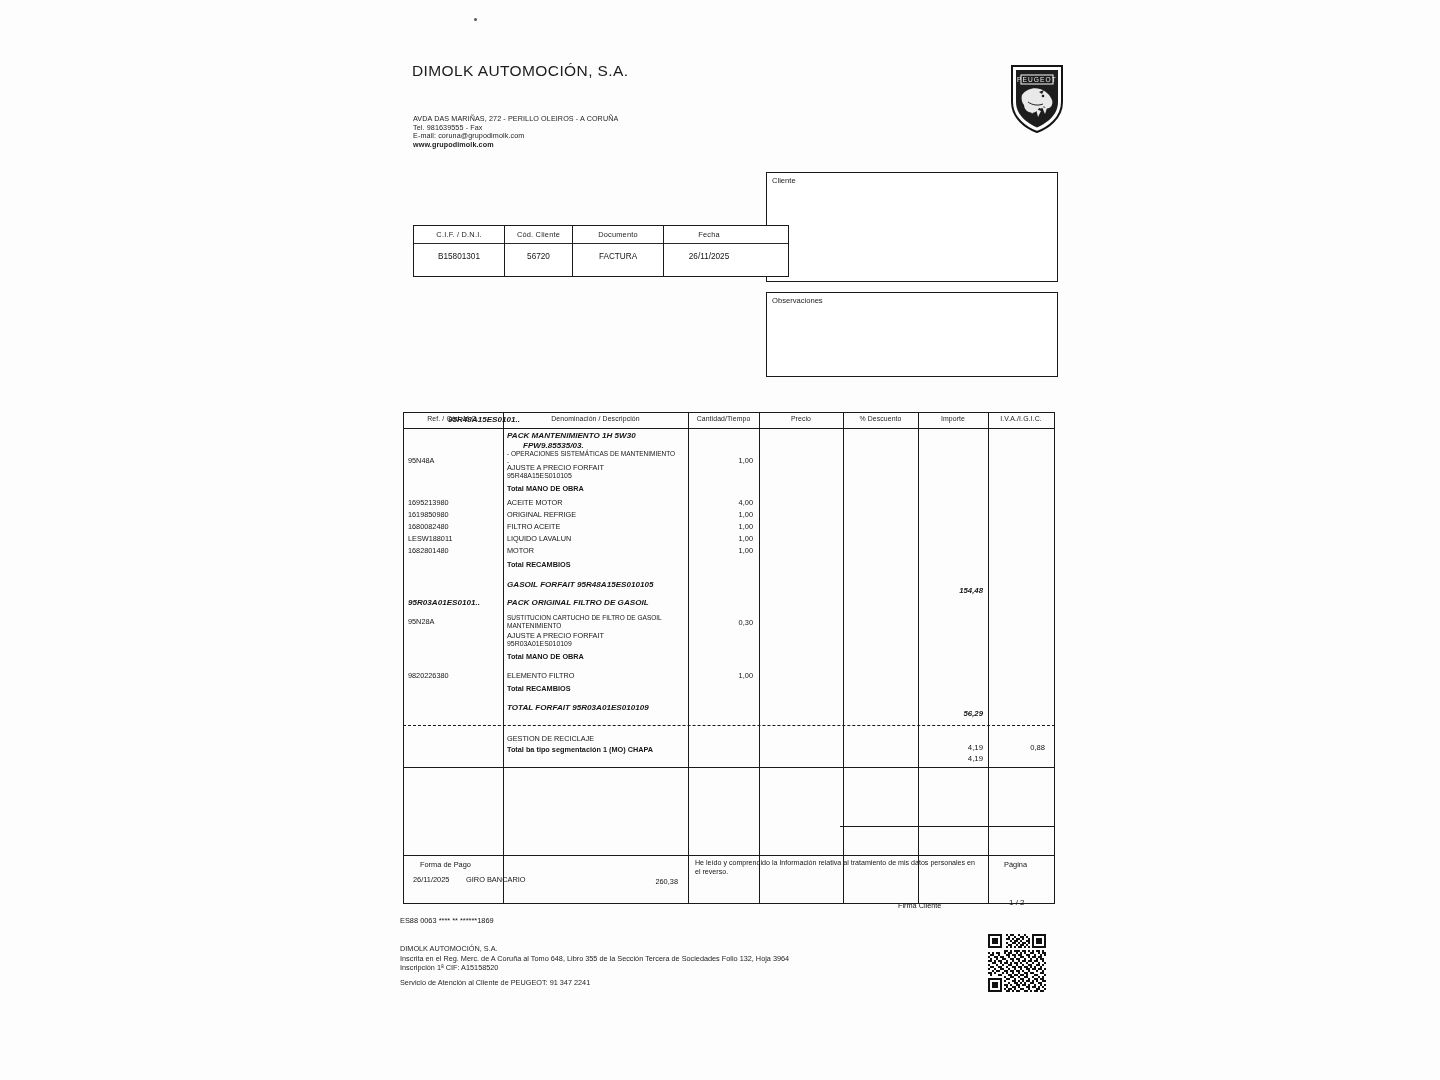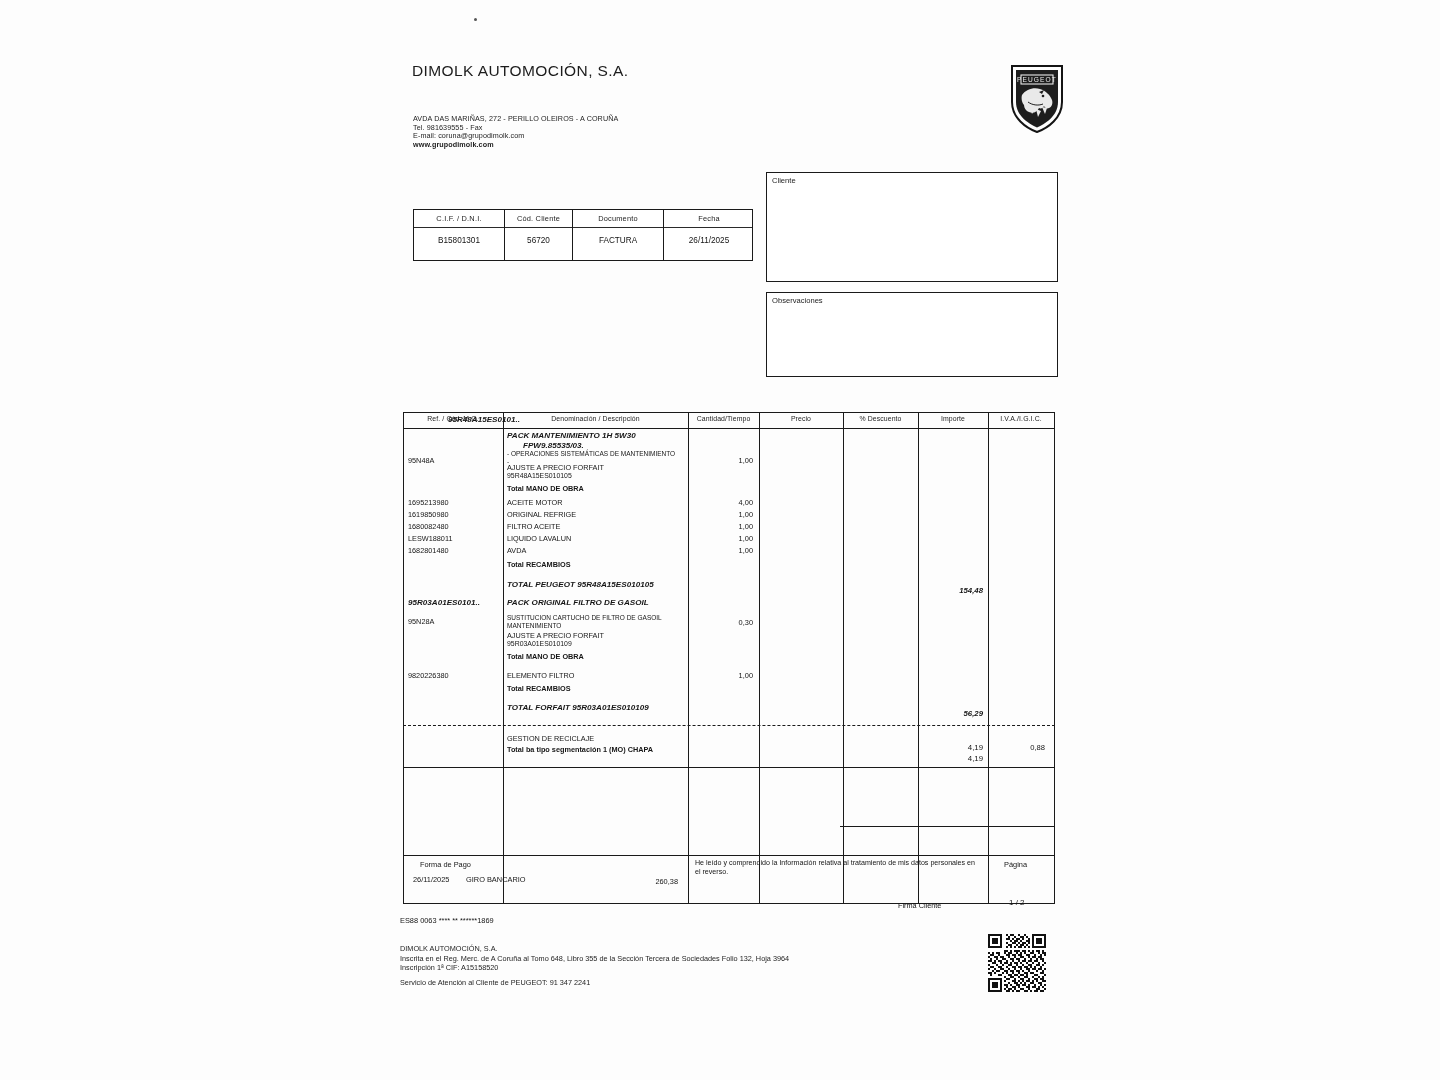--- a/index.html
+++ b/index.html
@@ -42,21 +42,21 @@
   .bx{box-sizing:border-box;border:1px solid #1a1a1a;background:#fff;}
 
   .cliente-box{left:766px;top:172px;width:292px;height:110px;}
   .obs-box{left:766px;top:292px;width:292px;height:85px;}
   .box-label{
     position:absolute;left:5px;top:3px;
     font-size:7.6px;color:#1c1c1c;
   }
 
   
-  .hdr-table{left:413px;top:209px;width:340px;height:52px;}
+  .hdr-table{left:413px;top:225px;width:376px;height:52px;}
   .hdr-table .cell{
     position:absolute;top:0;height:100%;
     box-sizing:border-box;border-right:1px solid #1a1a1a;
   }
   .hdr-table .cell:last-child{border-right:none;}
   .hdr-table .ch{
     position:absolute;left:0;right:0;top:4px;
     text-align:center;font-size:7.4px;color:#1c1c1c;
     letter-spacing:.2px;
   }
@@ -224,26 +224,26 @@
 
     <div class="cellrow ref" style="left:5px;top:110px;">1680082480</div>
     <div class="cellrow" style="left:104px;top:110px;">FILTRO ACEITE</div>
     <div class="qty" style="left:280px;top:110px;">1,00</div>
 
     <div class="cellrow ref" style="left:5px;top:122px;">LESW188011</div>
     <div class="cellrow" style="left:104px;top:122px;">LIQUIDO LAVALUN</div>
     <div class="qty" style="left:280px;top:122px;">1,00</div>
 
     <div class="cellrow ref" style="left:5px;top:134px;">1682801480</div>
-    <div class="cellrow" style="left:104px;top:134px;">AVDA</div>
+    <div class="cellrow" style="left:104px;top:134px;">MOTOR</div>
     <div class="qty" style="left:280px;top:134px;">1,00</div>
 
     <div class="cellrow bld" style="left:104px;top:148px;">Total RECAMBIOS</div>
 
-    <div class="cellrow bolditalic" style="left:104px;top:168px;">TOTAL PEUGEOT 95R48A15ES010105</div>
+    <div class="cellrow bolditalic" style="left:104px;top:168px;">GASOIL FORFAIT 95R48A15ES010105</div>
     <div class="amt bolditalic" style="left:508px;top:174px;">154,48</div>
 
     <div class="cellrow ref bolditalic" style="left:5px;top:186px;">95R03A01ES0101..</div>
     <div class="cellrow bolditalic" style="left:104px;top:186px;">PACK ORIGINAL FILTRO DE GASOIL</div>
 
     <div class="cellrow ref" style="left:5px;top:205px;">95N28A</div>
     <div class="cellrow smallcaps" style="left:104px;top:202px;">SUSTITUCION CARTUCHO DE FILTRO DE GASOIL</div>
     <div class="cellrow smallcaps" style="left:104px;top:210px;">MANTENIMIENTO</div>
     <div class="qty" style="left:280px;top:206px;">0,30</div>
 

